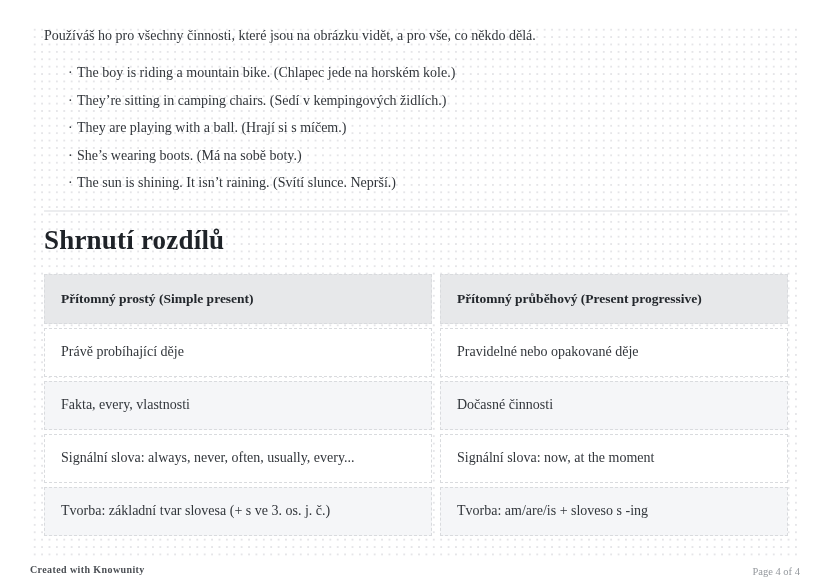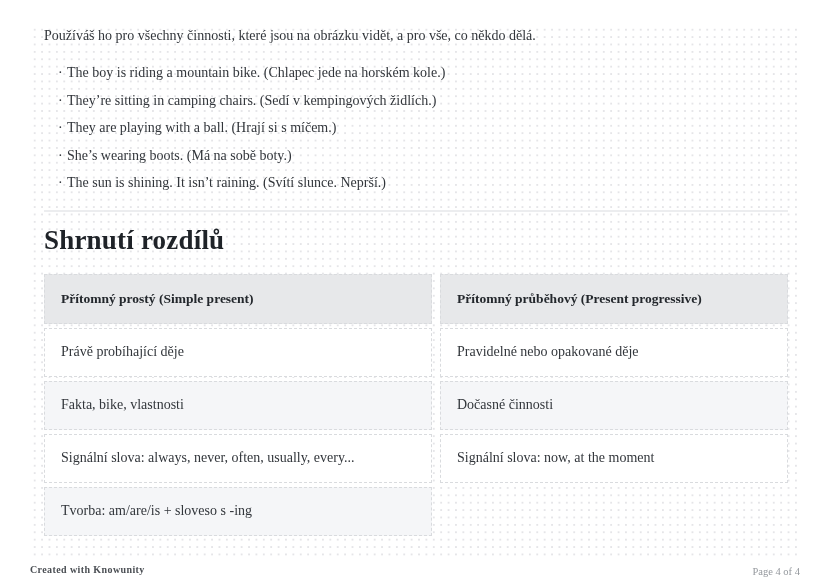--- a/index.html
+++ b/index.html
@@ -28,21 +28,21 @@
     top: 0;
     width: 744px;
   }
   .intro {
     margin: 26px 0 0 0;
     font-size: 14px;
     line-height: 20px;
   }
   .examples {
     list-style: none;
-    margin: 13px 0 0 14px;
+    margin: 13px 0 0 24px;
     padding: 0;
   }
   .examples li {
     font-size: 14px;
     line-height: 27.5px;
     white-space: nowrap;
   }
   .examples .marker {
     display: inline-block;
     width: 9px;
@@ -126,25 +126,26 @@
 
     <h1 class="section-heading">Shrnutí rozdílů</h1>
 
     <div class="summary-table">
       <div class="cell th">Přítomný prostý (Simple present)</div>
       <div class="cell th">Přítomný průběhový (Present progressive)</div>
 
       <div class="cell td">Právě probíhající děje</div>
       <div class="cell td">Pravidelné nebo opakované děje</div>
 
-      <div class="cell td stripe">Fakta, bike, vlastnosti</div>
+      <div class="cell td stripe">Fakta, every, vlastnosti</div>
       <div class="cell td stripe">Dočasné činnosti</div>
 
       <div class="cell td">Signální slova: always, never, often, usually, every...</div>
       <div class="cell td">Signální slova: now, at the moment</div>
 
+      <div class="cell td stripe">Tvorba: základní tvar slovesa (+ s ve 3. os. j. č.)</div>
       <div class="cell td stripe">Tvorba: am/are/is + sloveso s -ing</div>
     </div>
   </div>
 
   <div class="footer-left">Created with Knowunity</div>
   <div class="footer-right">Page 4 of 4</div>
 </div>
 
 </body></html>

